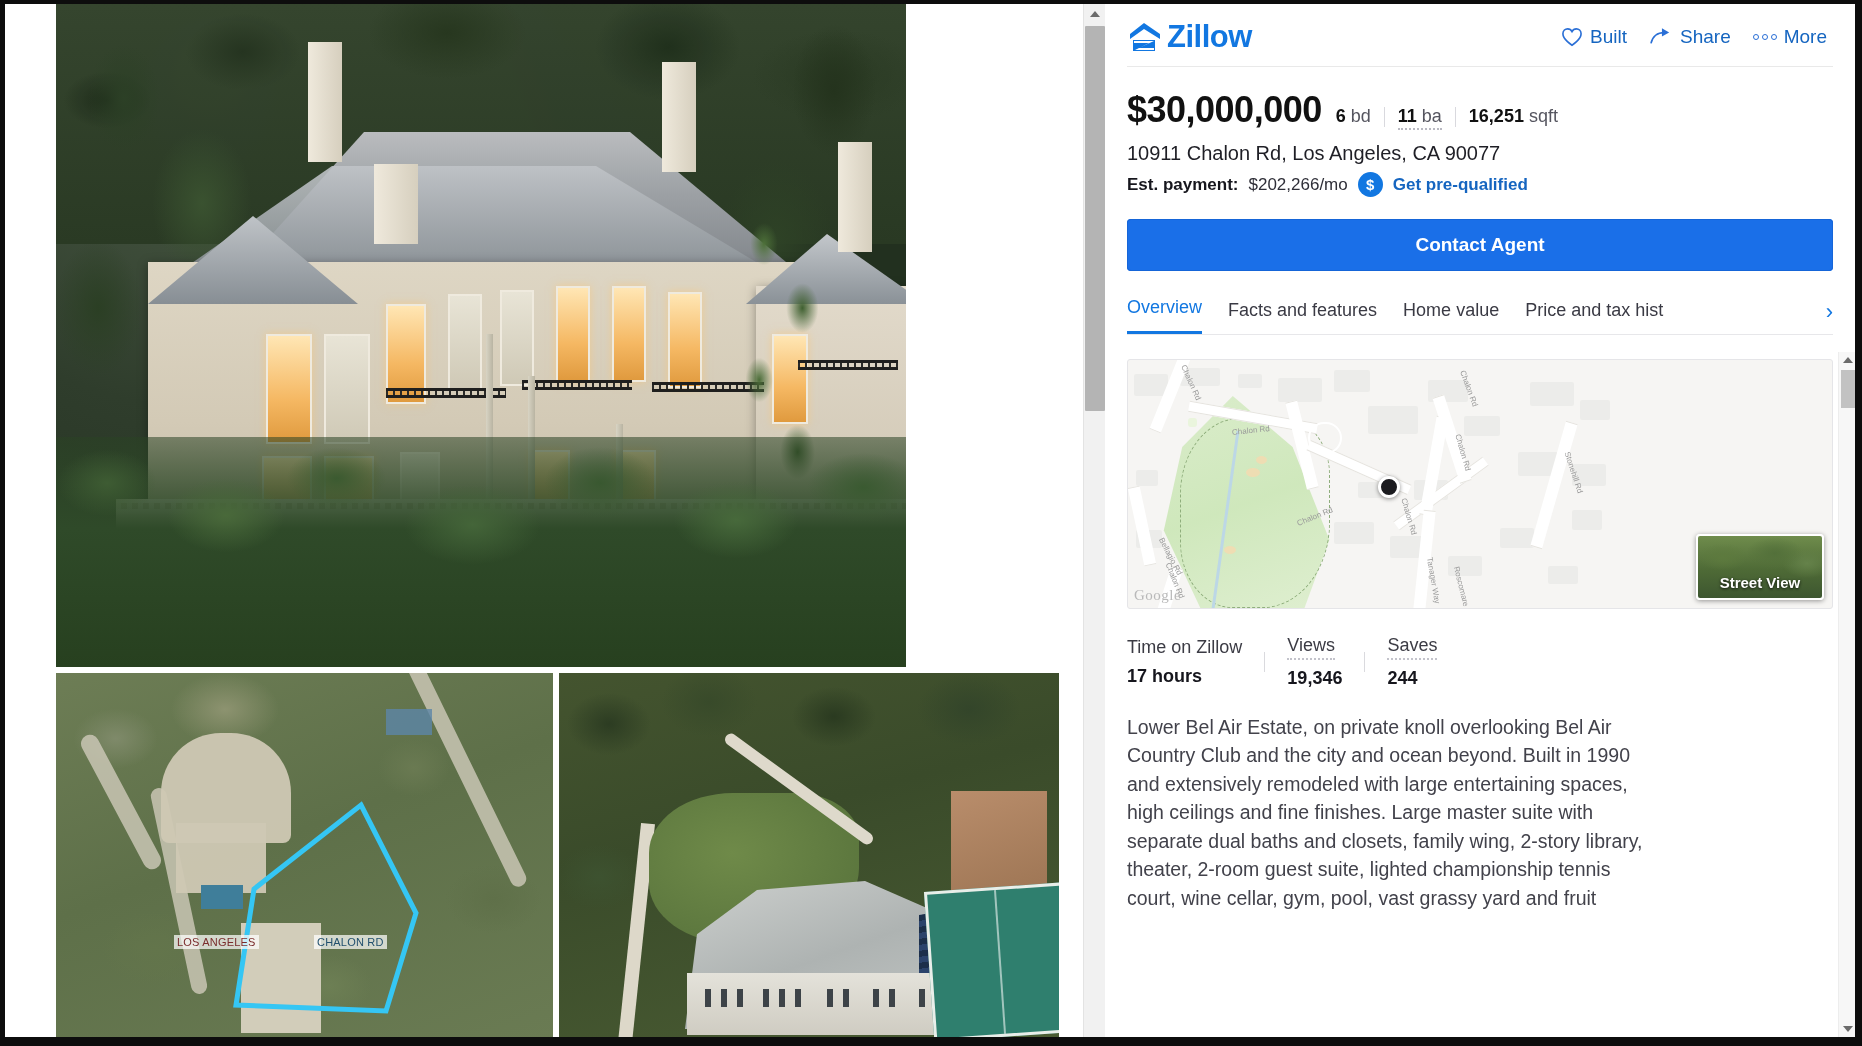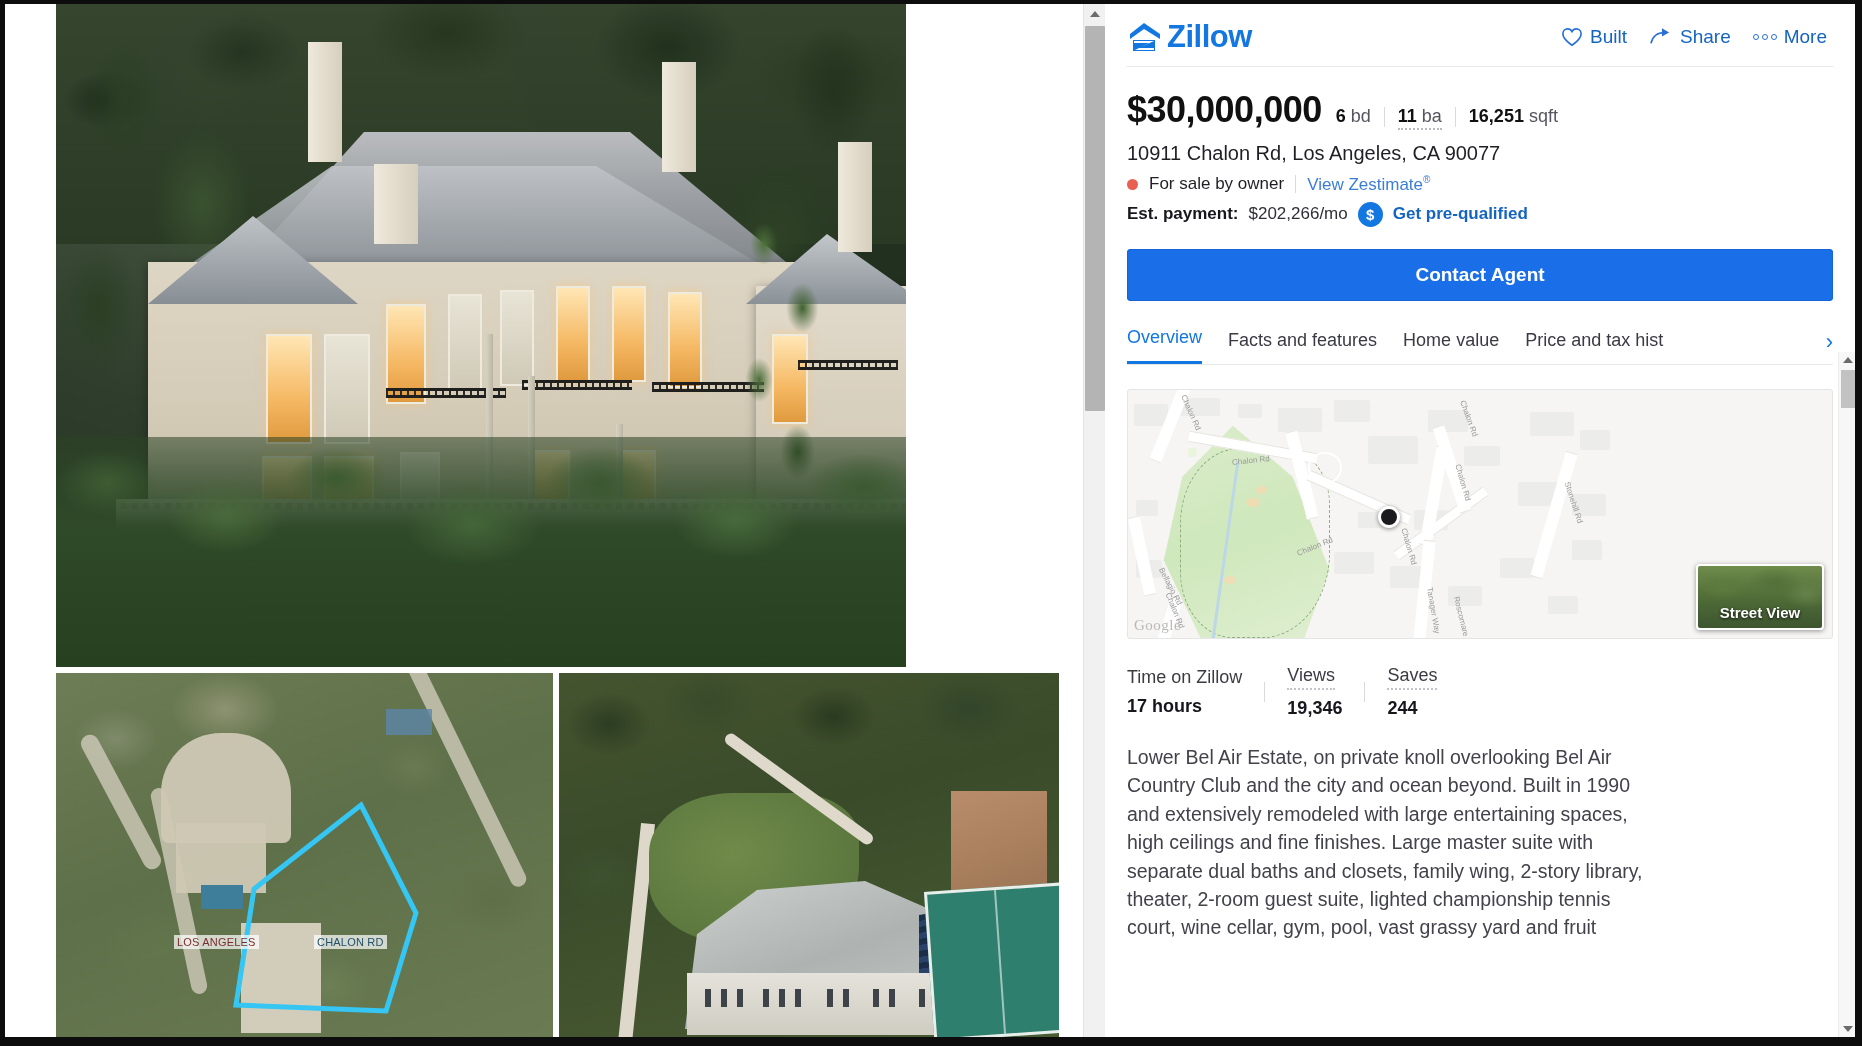--- a/index.html
+++ b/index.html
@@ -613,26 +613,20 @@
           <div class="sep"></div>
           <div class="f">
             <b>16,251</b>
             <span class="unit">sqft</span>
           </div>
         </div>
       </div>
 
       <div class="addr">10911 Chalon Rd, Los Angeles, CA 90077</div>
 
-      <div class="status-row">
-        <span class="reddot"></span>
-        <span class="status-txt">For sale by owner</span>
-        <span class="vsep"></span>
-        <span class="zest"><span>View Zestimate</span><sup>®</sup></span>
-      </div>
 
       <div class="pay-row">
         <span class="lbl">Est. payment:</span>
         <span class="val">$202,266/mo</span>
         <span class="dollar">$</span>
         <span class="prequal">Get pre-qualified</span>
       </div>
 
       <div class="cta">Contact Agent</div>
 

